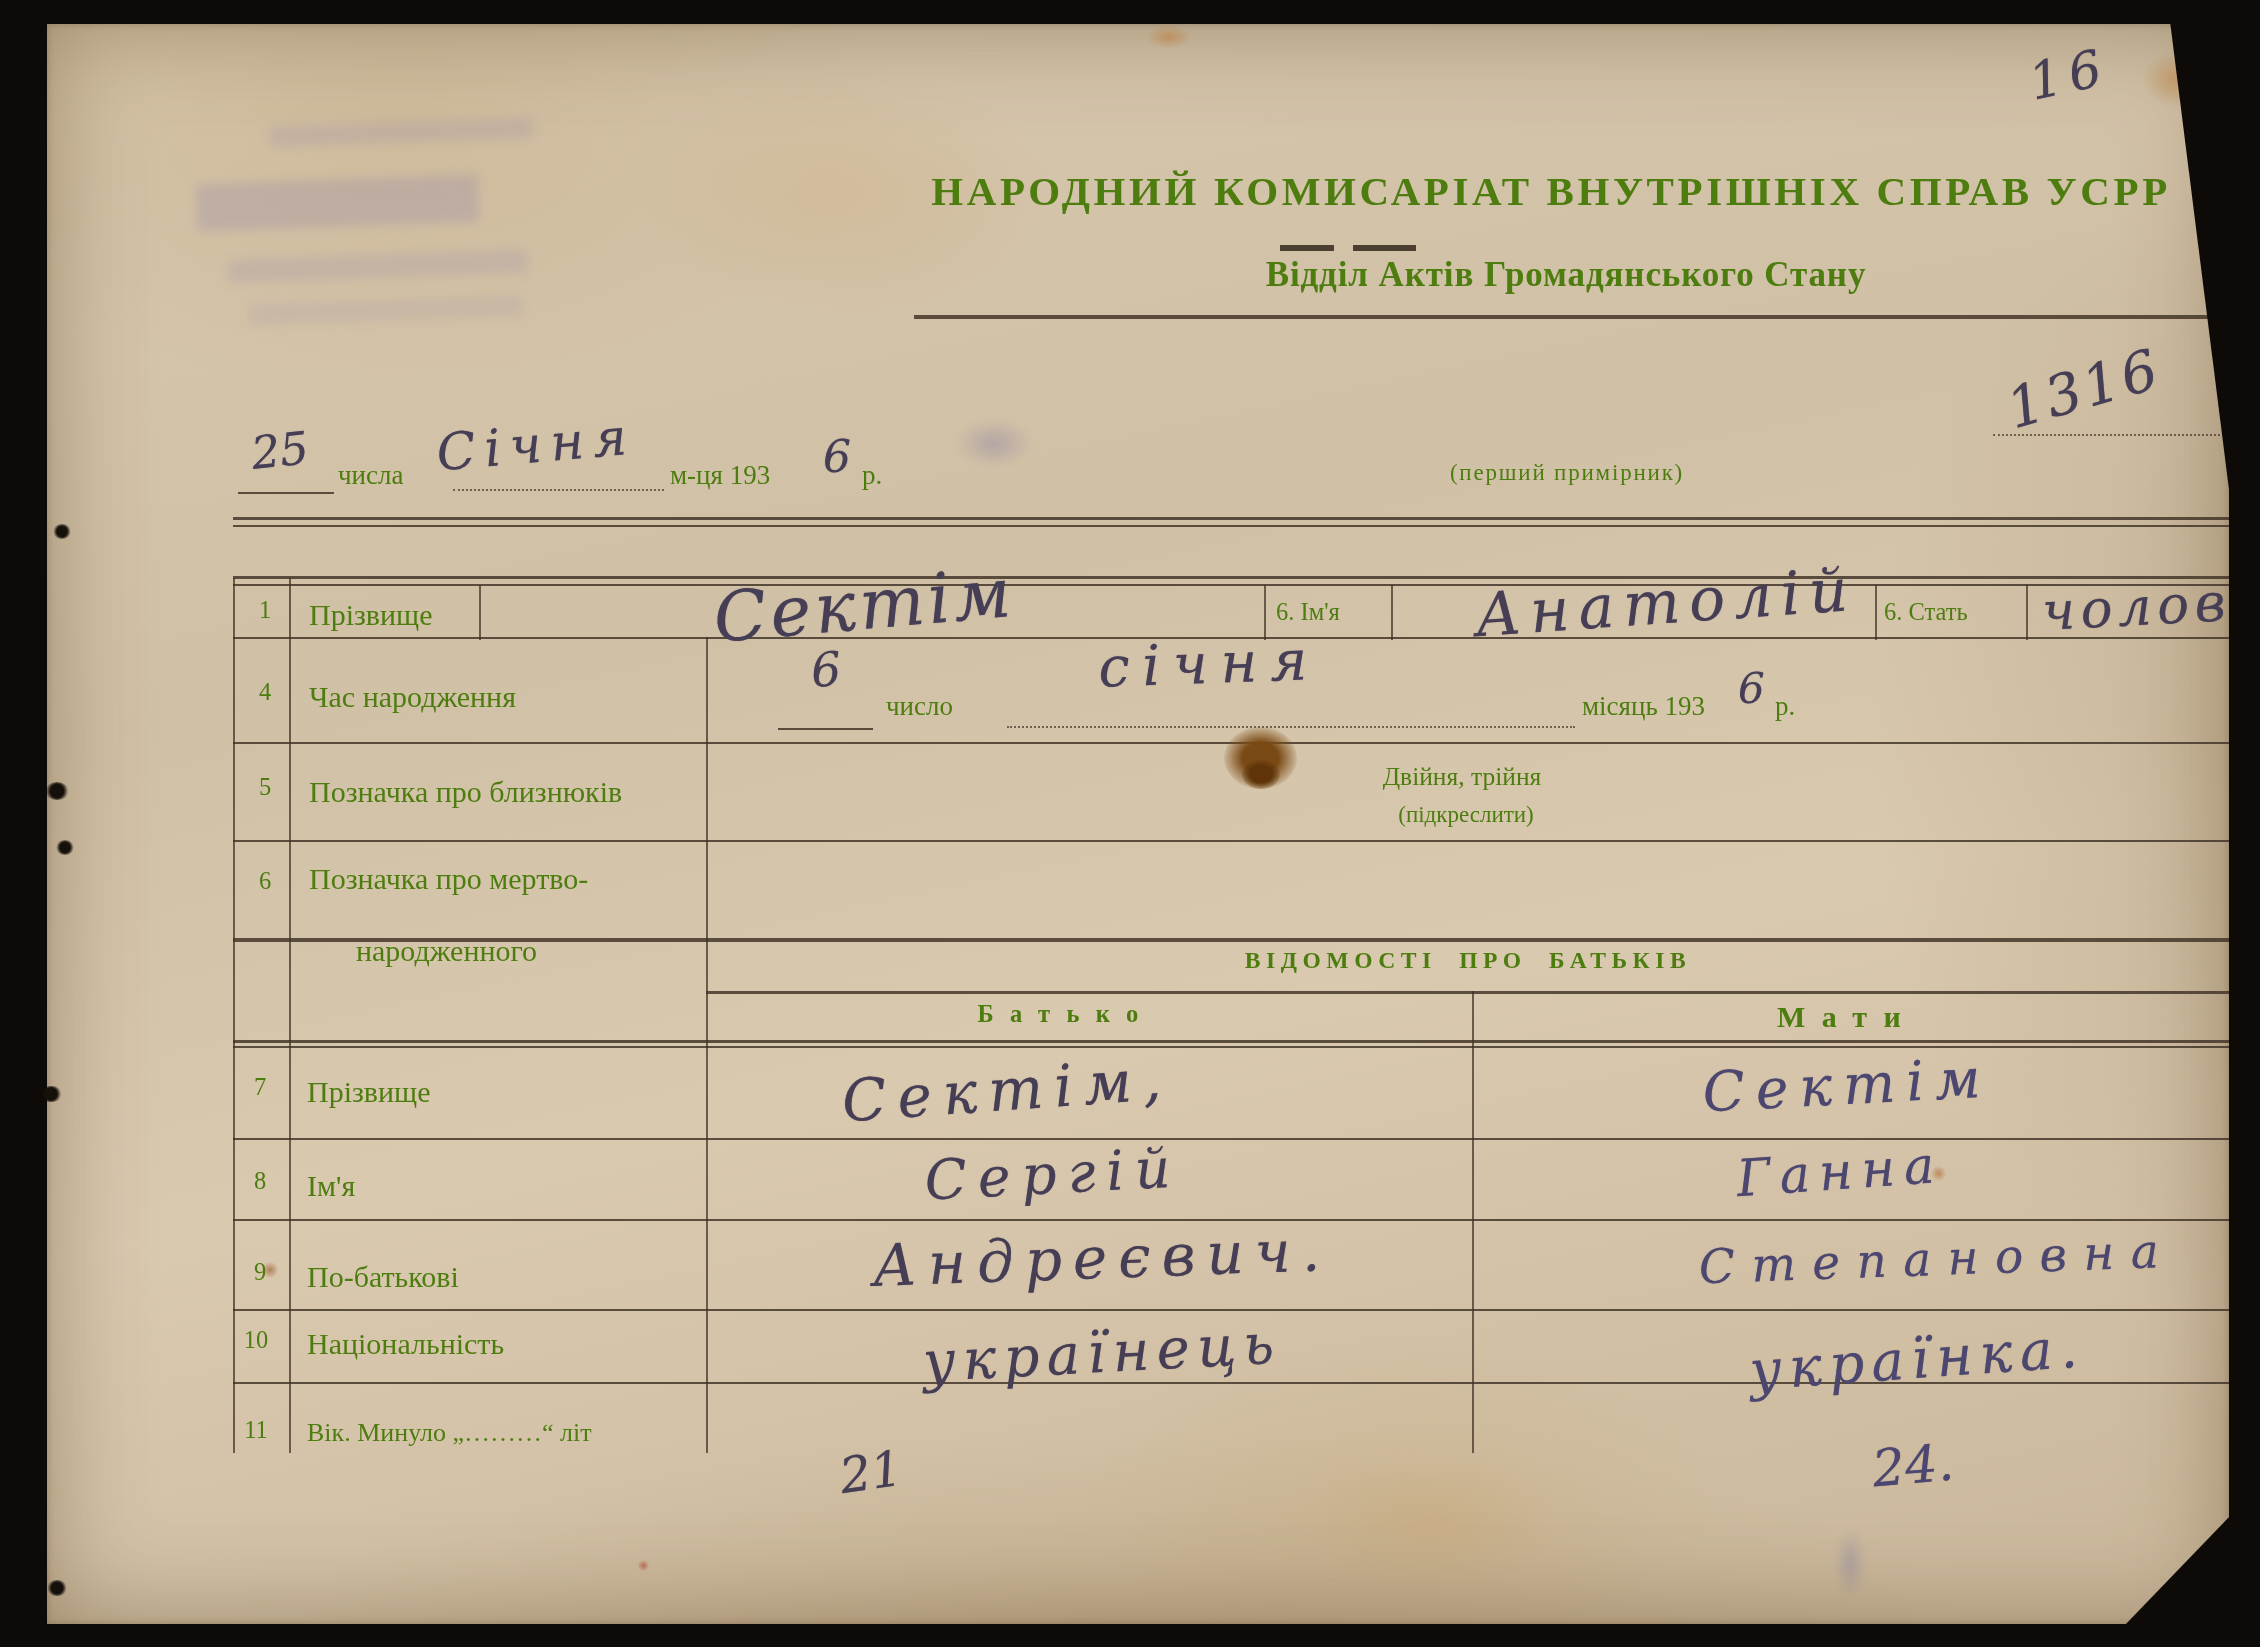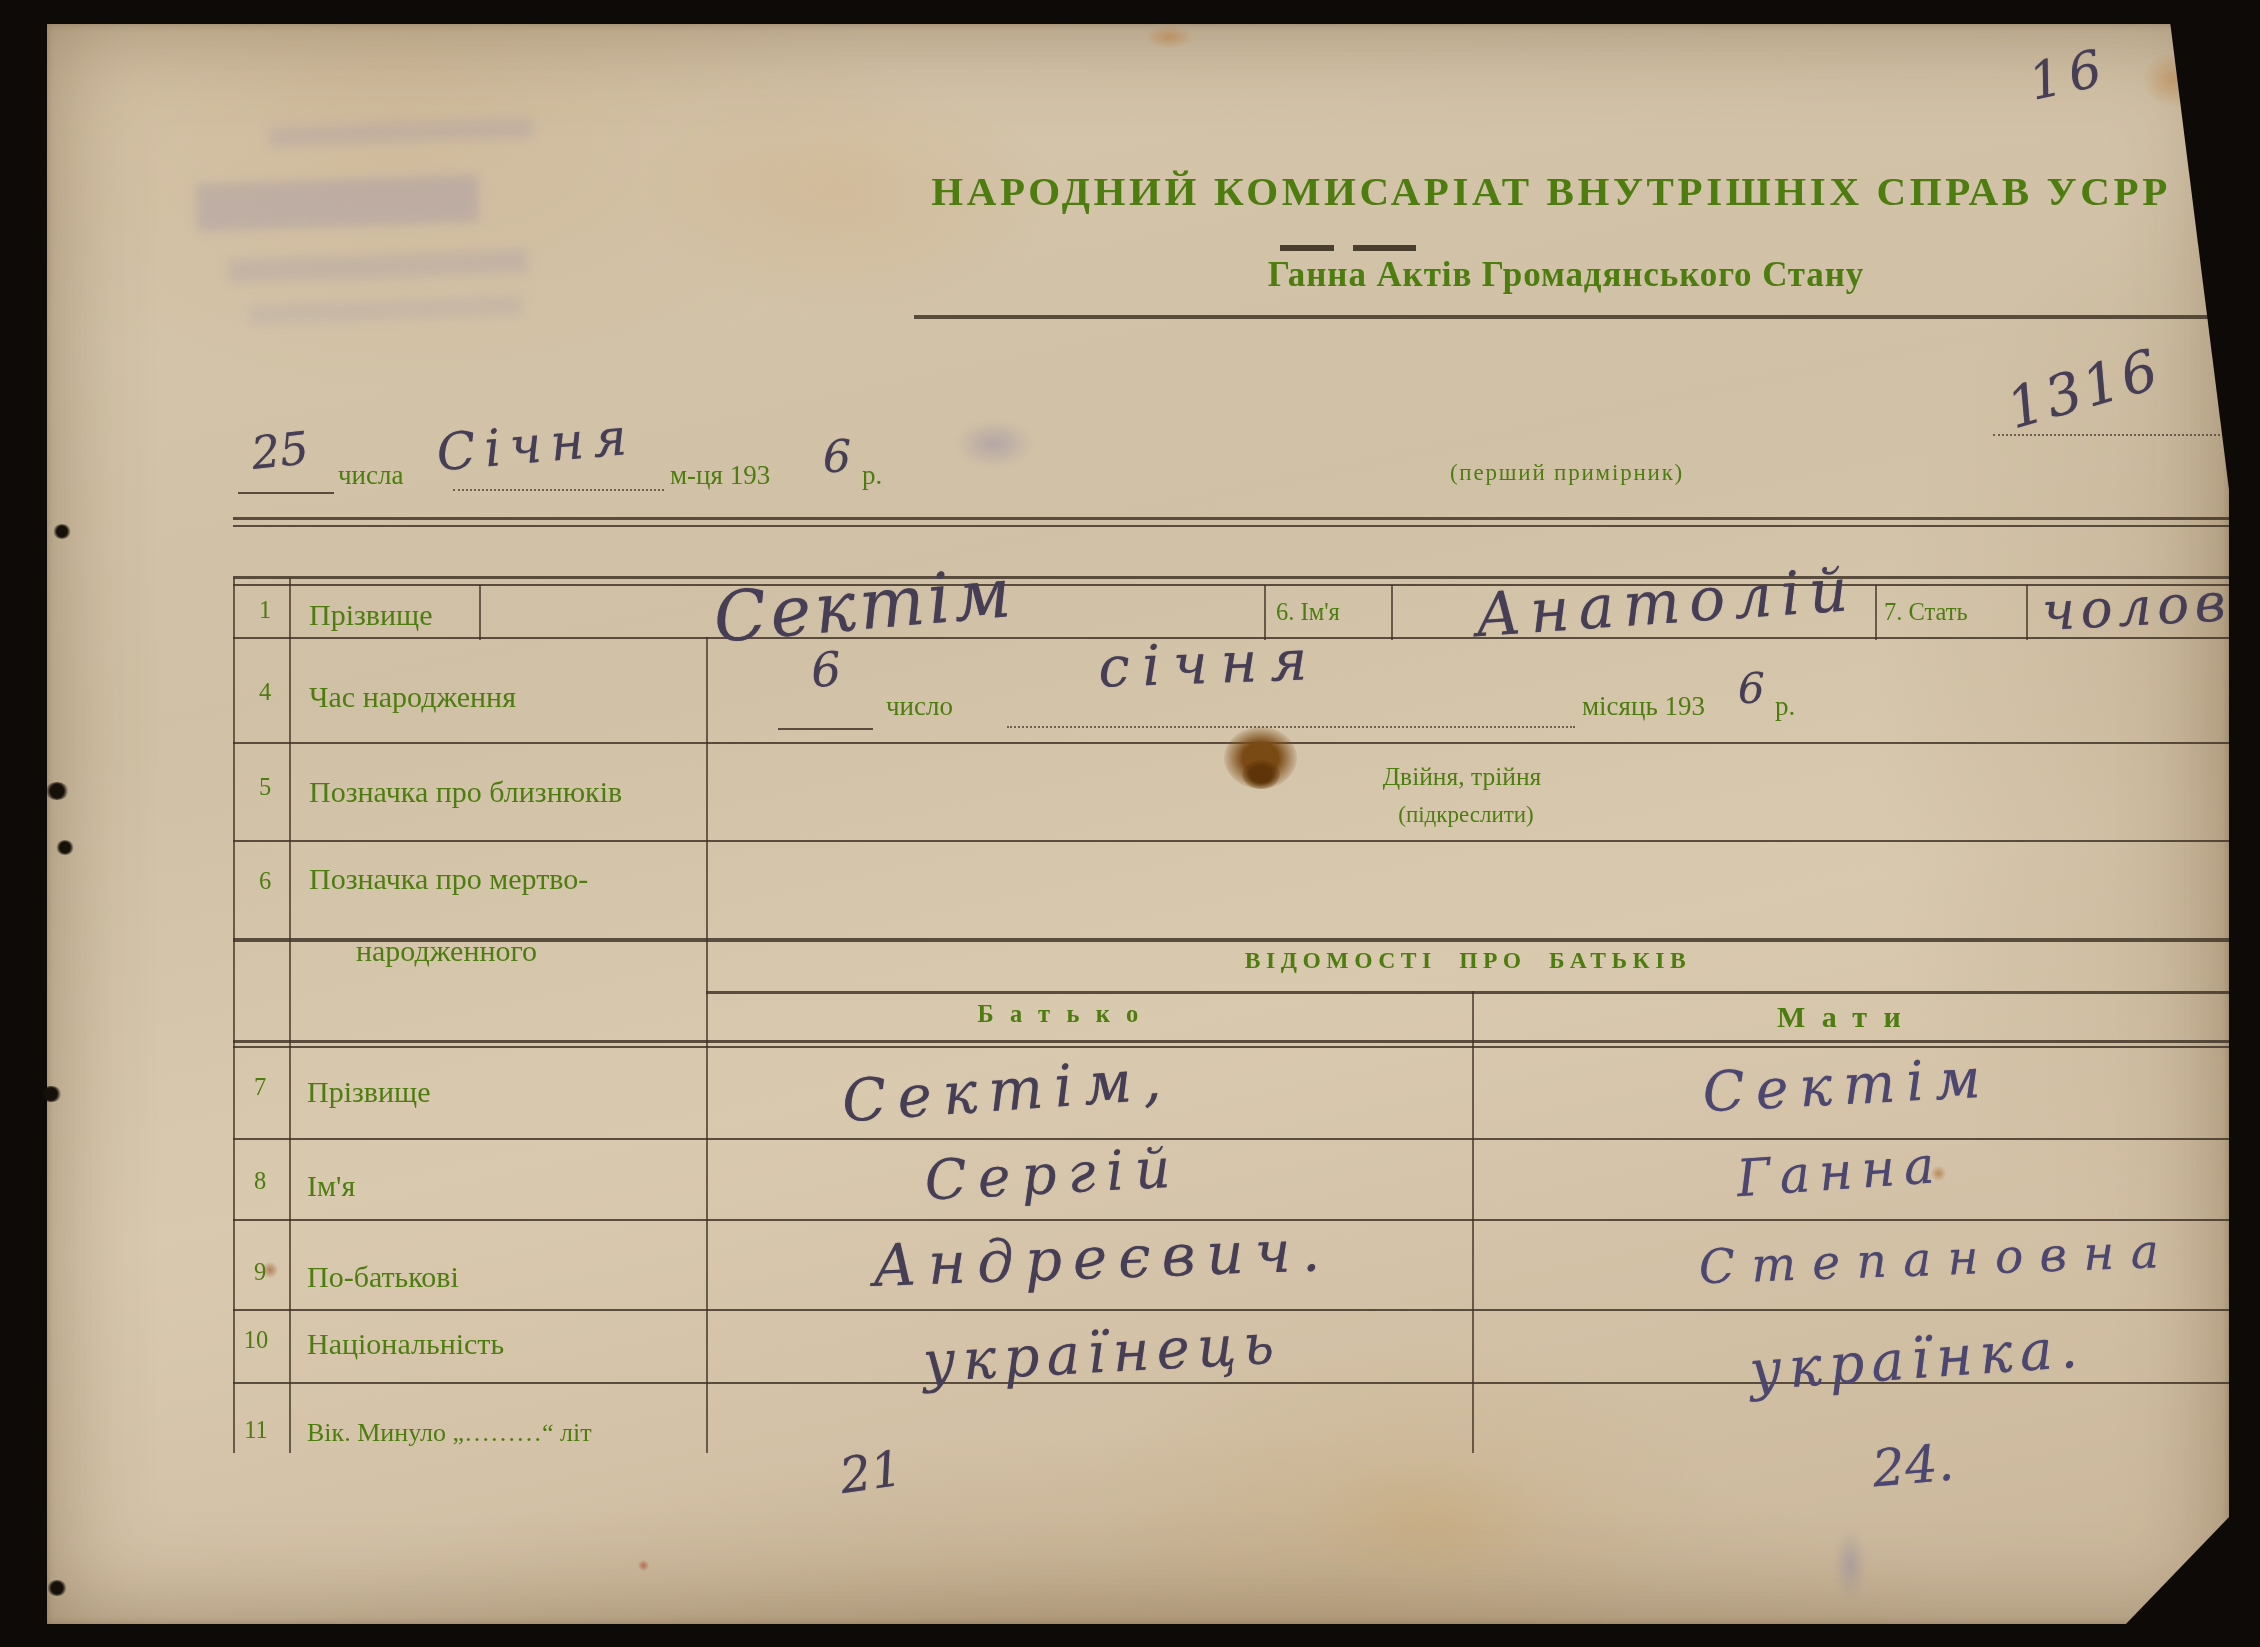--- a/index.html
+++ b/index.html
@@ -54,21 +54,21 @@
   <div class="stain" style="left:1931px;top:1166px;width:14.5px;height:14.5px;background:radial-gradient(circle,rgba(170,92,32,.55),transparent 75%);"></div>
   <div class="stain" style="left:638px;top:1560px;width:11px;height:11px;background:radial-gradient(circle,rgba(168,60,40,.6),transparent 75%);"></div>
   <div class="stain" style="left:1309px;top:1455px;width:255px;height:136px;background:radial-gradient(ellipse,rgba(198,158,92,.20),transparent 70%);"></div>
   <div class="stain" style="left:1835px;top:1529px;width:31px;height:69px;background:radial-gradient(ellipse,rgba(92,96,168,.25),transparent 72%);filter:blur(2.7px);"></div>
 
   <div class="abs printed nw cx" style="left:1551px;top:167px;font-size:41px;font-weight:bold;letter-spacing:3.6px;z-index:3;">НАРОДНИЙ КОМИСАРІАТ ВНУТРІШНІХ СПРАВ УСРР</div>
 
   <div class="abs" style="left:1280px;top:245px;width:136px;height:5.5px;z-index:3;
               background:linear-gradient(90deg,#493e30 0 40%,transparent 40% 54%,#493e30 54% 100%);"></div>
 
-  <div class="abs printed nw cx" style="left:1566px;top:255px;font-size:35px;font-weight:600;letter-spacing:0.9px;z-index:3;">Ганна Актів Громадянського Стану</div>
+  <div class="abs printed nw cx" style="left:1566px;top:255px;font-size:35px;font-weight:600;letter-spacing:0.9px;z-index:3;">Відділ Актів Громадянського Стану</div>
 
   <div class="hl" style="left:914px;top:315px;width:1316px;height:3.6px;"></div>
 
   <div class="abs hw" style="left:2029px;top:45px;font-size:51px;letter-spacing:7.3px;transform:rotate(-12deg);z-index:3;">16</div>
 
   <div class="dot" style="left:1993px;top:434px;width:235px;"></div>
   <div class="abs hw cx" style="left:2084px;top:356px;font-size:56px;letter-spacing:3.6px;transform:translateX(-50%) rotate(-16deg);z-index:3;">1316</div>
 
   <div class="abs printed nw cx" style="left:1567px;top:460px;font-size:23px;letter-spacing:1.8px;z-index:3;">(перший примірник)</div>
 
@@ -107,21 +107,21 @@
   <div class="vl" style="left:1391px;top:585px;height:55px;"></div>
   <div class="vl" style="left:1875px;top:585px;height:55px;"></div>
   <div class="vl" style="left:2026px;top:585px;height:55px;"></div>
   <div class="vl" style="left:1472px;top:991px;height:462px;"></div>
 
   <div class="abs printed num cx" style="left:265px;top:596px;z-index:3;">1</div>
   <div class="abs printed lbl" style="left:309px;top:598px;z-index:3;">Прізвище</div>
   <div class="abs hw cx" style="left:864px;top:565px;font-size:69px;letter-spacing:3.6px;transform:translateX(-50%) rotate(-5deg);z-index:3;">Сектім</div>
   <div class="abs printed nw" style="left:1276px;top:598px;font-size:24.5px;z-index:3;">6. Ім'я</div>
   <div class="abs hw cx" style="left:1666px;top:567px;font-size:60px;letter-spacing:9px;transform:translateX(-50%) rotate(-4deg);z-index:3;">Анатолій</div>
-  <div class="abs printed nw" style="left:1884px;top:598px;font-size:24.5px;z-index:3;">7. Стать</div>
+  <div class="abs printed nw" style="left:1884px;top:598px;font-size:24.5px;z-index:3;">6. Стать</div>
   <div class="abs hw" style="left:2042px;top:576px;font-size:53px;letter-spacing:5.5px;transform:rotate(-3deg);z-index:3;">чолов</div>
 
   <div class="abs printed num cx" style="left:265px;top:678px;z-index:3;">4</div>
   <div class="abs printed lbl" style="left:309px;top:680px;z-index:3;">Час народження</div>
   <div class="abs hw cx" style="left:826px;top:642px;font-size:47px;transform:translateX(-50%) rotate(-4deg);z-index:3;">6</div>
   <div class="hl" style="left:778px;top:728px;width:95px;"></div>
   <div class="abs printed nw" style="left:886px;top:691px;font-size:27px;z-index:3;">число</div>
   <div class="dot" style="left:1007px;top:726px;width:568px;"></div>
   <div class="abs hw cx" style="left:1209px;top:631px;font-size:56px;letter-spacing:12.7px;transform:translateX(-50%) rotate(-2deg);z-index:3;">січня</div>
   <div class="abs printed nw" style="left:1582px;top:691px;font-size:27px;z-index:3;">місяць 193</div>

